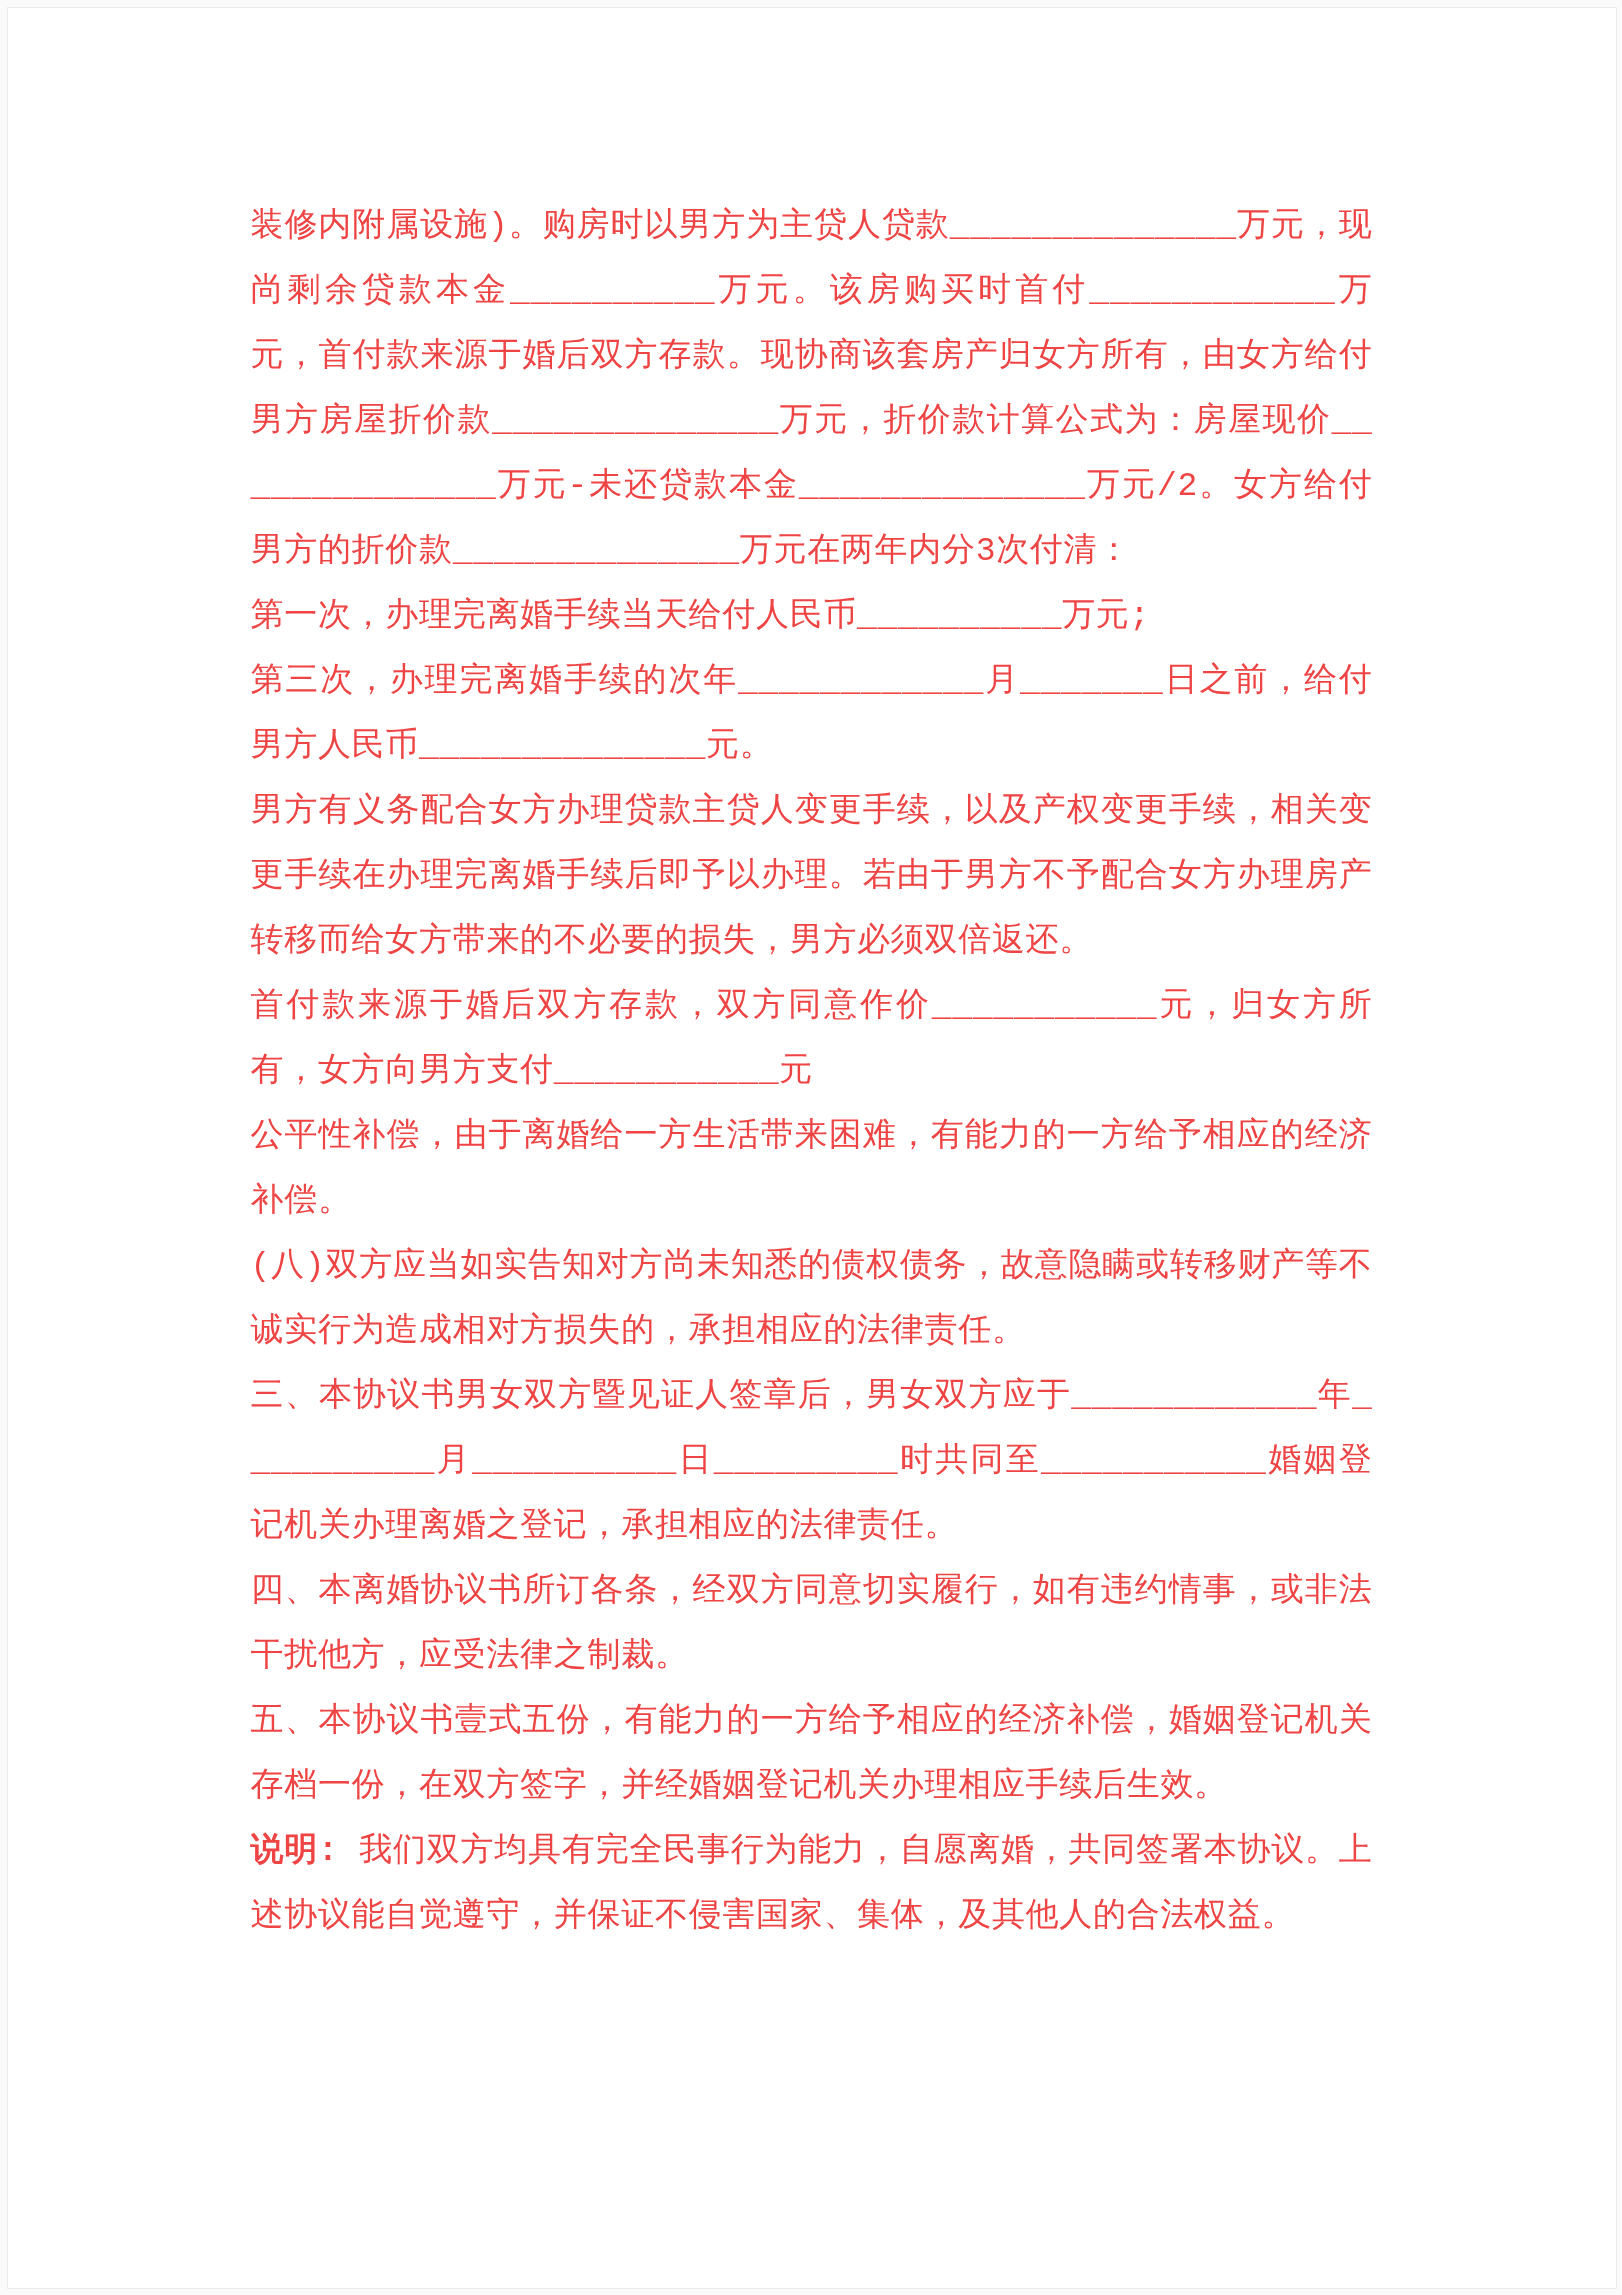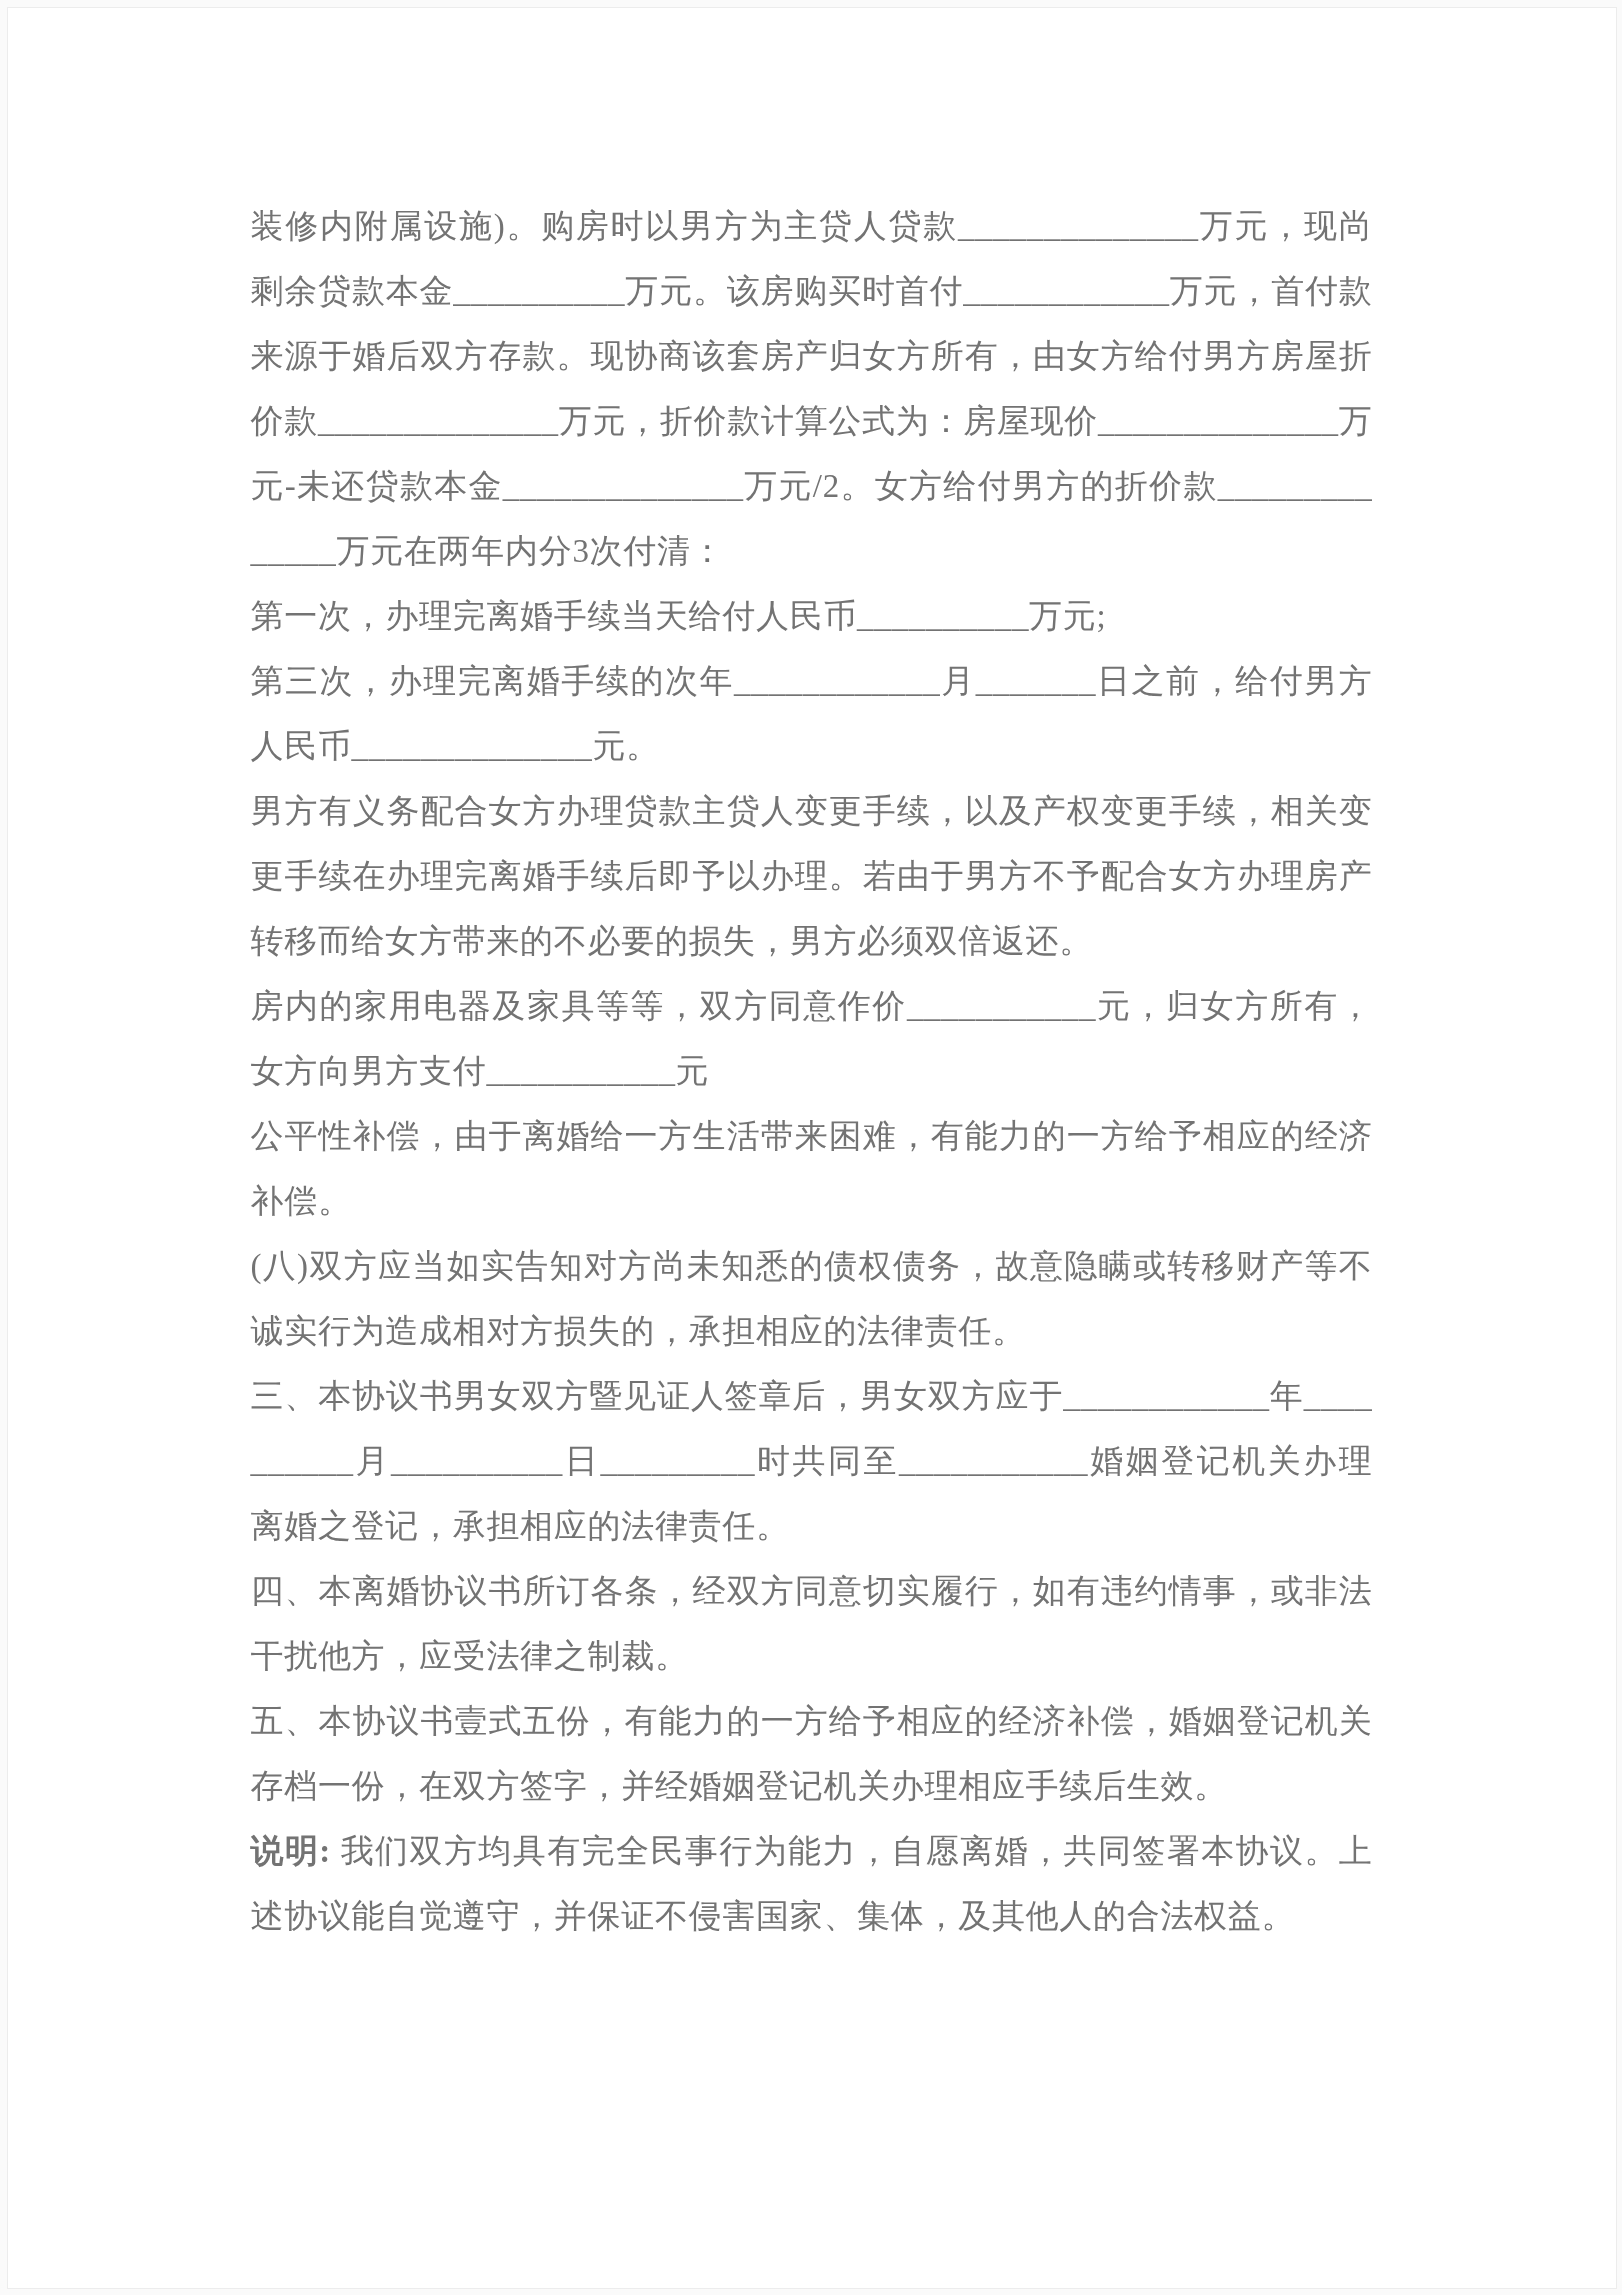--- a/index.html
+++ b/index.html
@@ -19,24 +19,24 @@
     top: 6.5px;
     left: 6.5px;
     right: 6.5px;
     bottom: 6.5px;
     background: #ffffff;
     border: 0.7px solid #ececec;
     box-sizing: border-box;
     padding: 186px 243px 131px 243px;
   }
   .doc-body {
-    font-family: Liberation Serif, serif;
+    font-family: Liberation Mono, monospace;
     font-size: 33px;
     line-height: 65px;
-    color: #737373;
+    color: #ef4444;
     text-align: justify;
     letter-spacing: 0.7px;
     word-break: break-all;
   }
   .doc-body p {
     margin: 0;
     padding: 0;
   }
   .note-lead {
     font-weight: bold;
@@ -45,21 +45,21 @@
 </head>
 <body>
 
 <div class="page-wrap">
   <div class="page">
     <div class="doc-body">
       <p>装修内附属设施)。购房时以男方为主贷人贷款______________万元，现尚剩余贷款本金__________万元。该房购买时首付____________万元，首付款来源于婚后双方存款。现协商该套房产归女方所有，由女方给付男方房屋折价款______________万元，折价款计算公式为：房屋现价______________万元-未还贷款本金______________万元/2。女方给付男方的折价款______________万元在两年内分3次付清：</p>
       <p>第一次，办理完离婚手续当天给付人民币__________万元;</p>
       <p>第三次，办理完离婚手续的次年____________月_______日之前，给付男方人民币______________元。</p>
       <p>男方有义务配合女方办理贷款主贷人变更手续，以及产权变更手续，相关变更手续在办理完离婚手续后即予以办理。若由于男方不予配合女方办理房产转移而给女方带来的不必要的损失，男方必须双倍返还。</p>
-      <p>房内的家用电器及家具等等，双方同意作价___________元，归女方所有，女方向男方支付___________元</p>
+      <p>首付款来源于婚后双方存款，双方同意作价___________元，归女方所有，女方向男方支付___________元</p>
       <p>公平性补偿，由于离婚给一方生活带来困难，有能力的一方给予相应的经济补偿。</p>
       <p>(八)双方应当如实告知对方尚未知悉的债权债务，故意隐瞒或转移财产等不诚实行为造成相对方损失的，承担相应的法律责任。</p>
       <p>三、本协议书男女双方暨见证人签章后，男女双方应于____________年__________月__________日_________时共同至___________婚姻登记机关办理离婚之登记，承担相应的法律责任。</p>
       <p>四、本离婚协议书所订各条，经双方同意切实履行，如有违约情事，或非法干扰他方，应受法律之制裁。</p>
       <p>五、本协议书壹式五份，有能力的一方给予相应的经济补偿，婚姻登记机关存档一份，在双方签字，并经婚姻登记机关办理相应手续后生效。</p>
       <p><span class="note-lead">说明:</span><span> 我们双方均具有完全民事行为能力，自愿离婚，共同签署本协议。上述协议能自觉遵守，并保证不侵害国家、集体，及其他人的合法权益。</span></p>
     </div>
   </div>
 </div>
 

